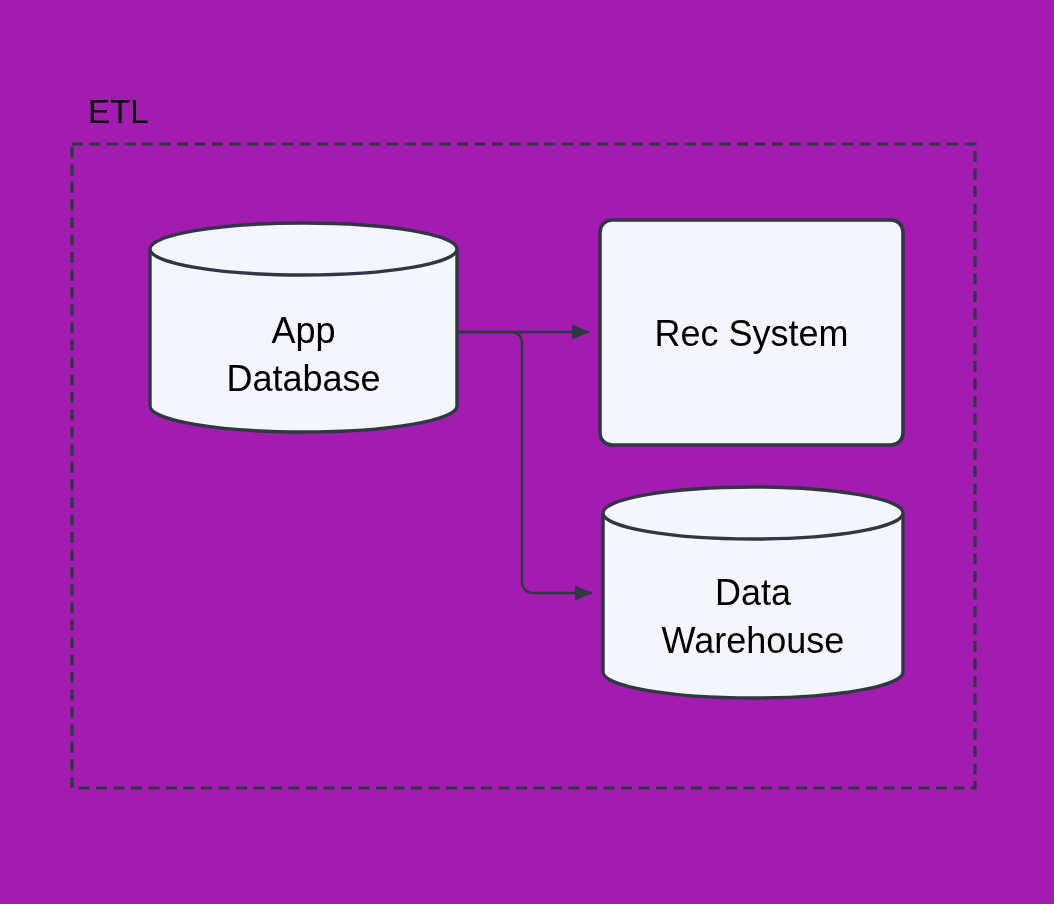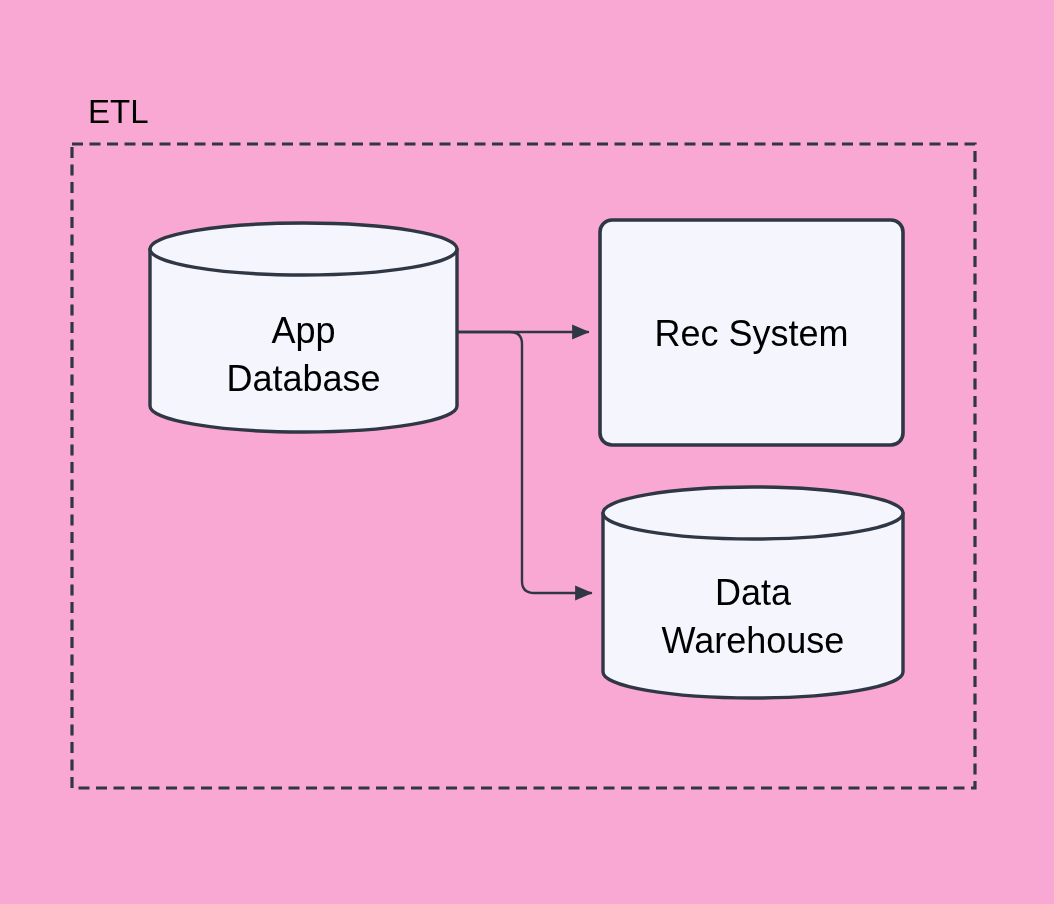--- a/index.html
+++ b/index.html
@@ -10,21 +10,21 @@
   body {
     width: 1054px;
     height: 904px;
     font-family: "Liberation Sans", sans-serif;
     overflow: hidden;
   }
   #diagram-root {
     position: relative;
     width: 1054px;
     height: 904px;
-    background: #f9a8d4;
+    background: #a21caf;
   }
   svg.canvas {
     display: block;
     width: 1054px;
     height: 904px;
   }
   text {
     font-family: "Liberation Sans", sans-serif;
     fill: #000000;
   }

